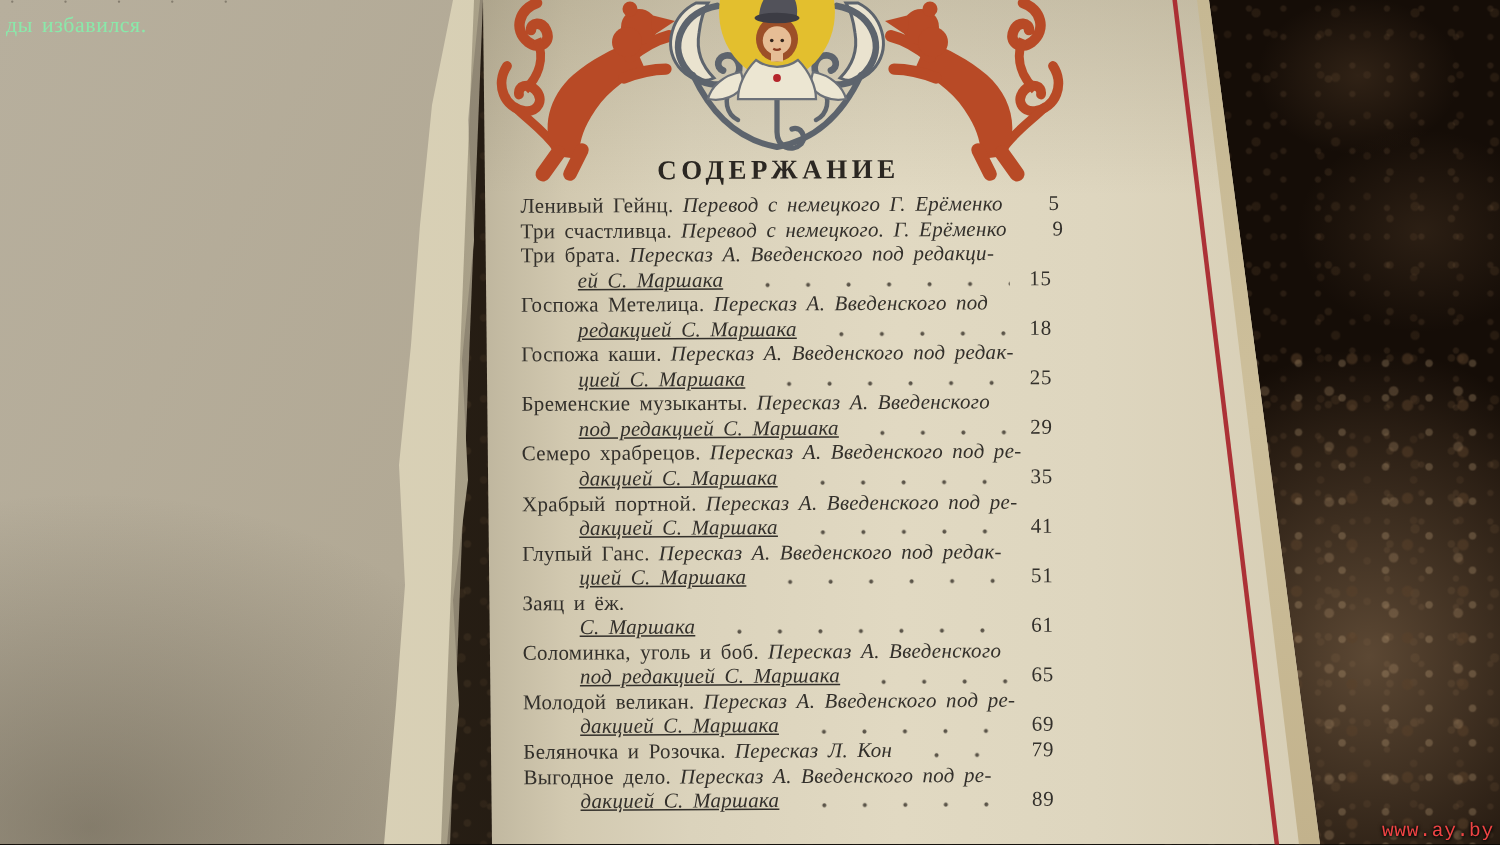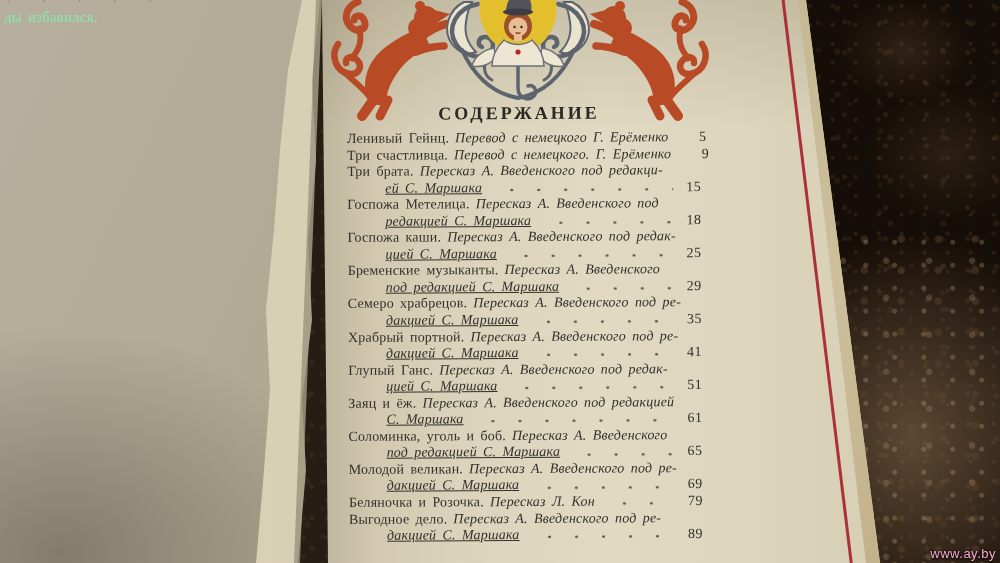--- a/index.html
+++ b/index.html
@@ -72,21 +72,21 @@
   .leader{flex:1;align-self:stretch;margin:0 6px 0 10px;
     background-image:radial-gradient(circle,rgba(58,52,43,.8) 1.05px,transparent 1.6px);
     background-size:27px 8px;background-position:6px 72%;background-repeat:repeat-x;}
   .pg{min-width:22px;text-align:right;letter-spacing:.5px;}
 
   
   .crest{position:absolute;left:328px;top:0;}
 
   
   .watermark{position:absolute;right:4px;bottom:2px;
-    font-family:Liberation Sans, sans-serif;font-size:13px;color:#f9a8d4;
+    font-family:Liberation Mono, monospace;font-size:13px;color:#ef4444;
     text-shadow:0 1px 2px #000,0 0 3px rgba(0,0,0,.9);letter-spacing:.5px;}
 </style>
 </head>
 <body>
 
 <div id="stage">
 
   <div class="granite"></div>
   <div class="granite-light"></div>
   <div class="granite-top"></div>
@@ -260,21 +260,20 @@
     </div>
     <div class="line l2">
       <span class="i cont">цией С. Маршака</span>
       <span class="leader"></span>
       <span class="pg">51</span>
     </div>
   </div>
       <div class="entry">
     <div class="line l1">
       <span class="t">Заяц и ёж.</span>
-      <span class="i">Пересказ А. Введенского под редакцией</span>
 
     </div>
     <div class="line l2">
       <span class="i cont">С. Маршака</span>
       <span class="leader"></span>
       <span class="pg">61</span>
     </div>
   </div>
       <div class="entry">
     <div class="line l1">

